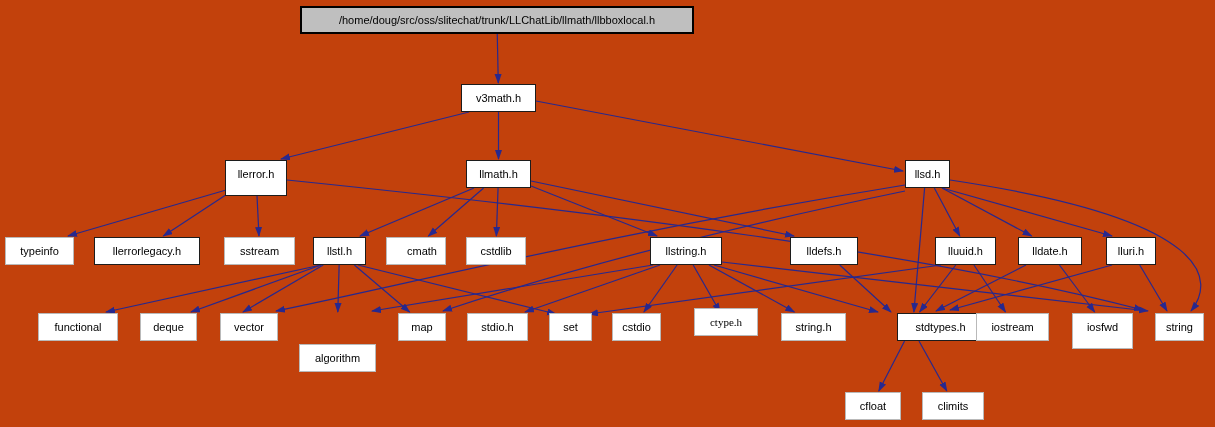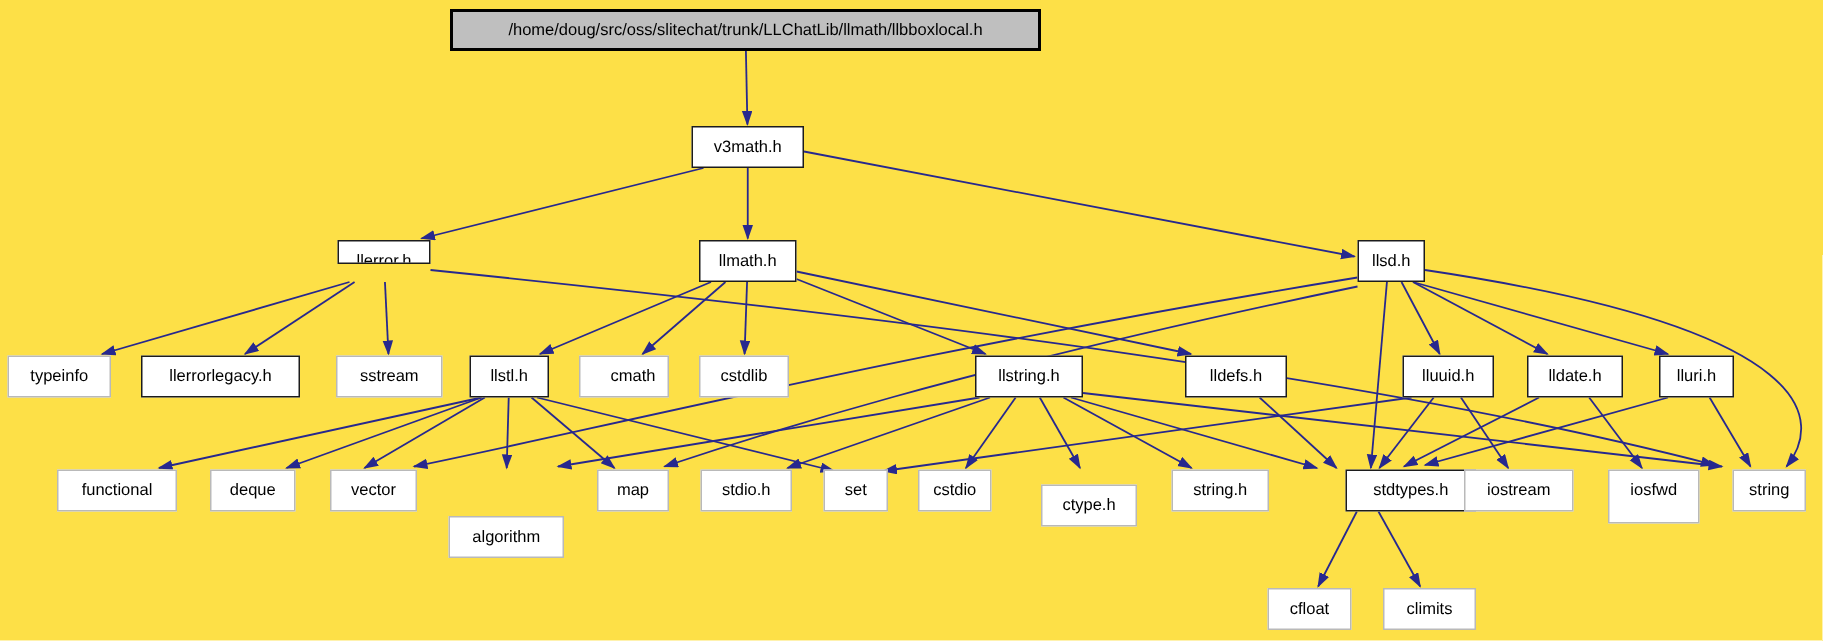--- a/index.html
+++ b/index.html
@@ -1,16 +1,16 @@
 <!DOCTYPE html>
 <html><head>
 <meta charset="utf-8">
 <style>
   html,body{margin:0;padding:0;background:#ffffff;}
-  #graph{position:relative;width:1215px;height:427px;background:#fde047;overflow:hidden;
+  #graph{position:relative;width:1215px;height:427px;background:#c2410c;overflow:hidden;
          font-family:"Liberation Sans",sans-serif;}
   #edges{position:absolute;left:0;top:0;z-index:0;}
   .node{position:absolute;z-index:1;box-sizing:border-box;background:#ffffff;
         border:1px solid #000;text-align:center;white-space:nowrap;overflow:hidden;
         font:11px/26px "Liberation Sans",sans-serif;color:#000;}
   .node.root{background:#bfbfbf;border:2px solid #000;line-height:24px;}
   .node.doc{border:1px solid #1c1c1c;}
   .node.ext{border:1px solid #b9b9b9;}
 </style>
 </head>
@@ -62,21 +62,21 @@
       <path d="M955.78,265 L919.6,312" fill="none" stroke="#27288e" stroke-width="1.2" marker-end="url(#arrow)"></path>
       <path d="M1059.45,265 L1094.625,312" fill="none" stroke="#27288e" stroke-width="1.2" marker-end="url(#arrow)"></path>
       <path d="M1026,265 L936,311" fill="none" stroke="#27288e" stroke-width="1.2" marker-end="url(#arrow)"></path>
       <path d="M1139.73,265 L1167,311" fill="none" stroke="#27288e" stroke-width="1.2" marker-end="url(#arrow)"></path>
       <path d="M1112,265 L950,310" fill="none" stroke="#27288e" stroke-width="1.2" marker-end="url(#arrow)"></path>
       <path d="M904.57,341 L878.775,391" fill="none" stroke="#27288e" stroke-width="1.2" marker-end="url(#arrow)"></path>
       <path d="M918.97,341 L946.775,391" fill="none" stroke="#27288e" stroke-width="1.2" marker-end="url(#arrow)"></path>
     </svg>
 <div class="node root" title="/home/doug/src/oss/slitechat/trunk/LLChatLib/llmath/llbboxlocal.h" style="left: 300px; top: 6px; width: 394px; height: 28px;">/home/doug/src/oss/slitechat/trunk/LLChatLib/llmath/llbboxlocal.h</div>
     <div class="node doc" title="v3math.h" style="left: 461px; top: 84px; width: 75px; height: 28px; border-color: rgb(28, 28, 28);">v3math.h</div>
-    <div class="node doc" title="llerror.h" style="left: 225px; top: 160px; width: 62px; height: 16px; border-color: rgb(28, 28, 28);">llerror.h</div>
+    <div class="node doc" title="llerror.h" style="left: 225px; top: 160px; width: 62px; height: 36px; border-color: rgb(28, 28, 28);">llerror.h</div>
     <div class="node doc" title="llmath.h" style="left: 466px; top: 160px; width: 65px; height: 28px; border-color: rgb(28, 28, 28);">llmath.h</div>
     <div class="node doc" title="llsd.h" style="left: 905px; top: 160px; width: 45px; height: 28px; border-color: rgb(28, 28, 28);">llsd.h</div>
     <div class="node ext" title="typeinfo" style="left: 5px; top: 237px; width: 69px; height: 28px; border-color: rgb(185, 185, 185);">typeinfo</div>
     <div class="node doc" title="llerrorlegacy.h" style="left: 94px; top: 237px; width: 106px; height: 28px; border-color: rgb(28, 28, 28);">llerrorlegacy.h</div>
     <div class="node ext" title="sstream" style="left: 224px; top: 237px; width: 71px; height: 28px; border-color: rgb(185, 185, 185);">sstream</div>
     <div class="node doc" title="llstl.h" style="left: 313px; top: 237px; width: 53px; height: 28px; border-color: rgb(28, 28, 28);">llstl.h</div>
     <div class="node ext" title="cmath" style="left: 386px; top: 237px; width: 60px; height: 28px; border-color: rgb(185, 185, 185); padding-left: 12px;">cmath</div>
     <div class="node ext" title="cstdlib" style="left: 466px; top: 237px; width: 60px; height: 28px; border-color: rgb(185, 185, 185);">cstdlib</div>
     <div class="node doc" title="llstring.h" style="left: 650px; top: 237px; width: 72px; height: 28px; border-color: rgb(28, 28, 28);">llstring.h</div>
     <div class="node doc" title="lldefs.h" style="left: 790px; top: 237px; width: 68px; height: 28px; border-color: rgb(28, 28, 28);">lldefs.h</div>
@@ -84,21 +84,21 @@
     <div class="node doc" title="lldate.h" style="left: 1018px; top: 237px; width: 64px; height: 28px; border-color: rgb(28, 28, 28);">lldate.h</div>
     <div class="node doc" title="lluri.h" style="left: 1106px; top: 237px; width: 50px; height: 28px; border-color: rgb(28, 28, 28);">lluri.h</div>
     <div class="node ext" title="functional" style="left: 38px; top: 313px; width: 80px; height: 28px; border-color: rgb(185, 185, 185);">functional</div>
     <div class="node ext" title="deque" style="left: 140px; top: 313px; width: 57px; height: 28px; border-color: rgb(185, 185, 185);">deque</div>
     <div class="node ext" title="vector" style="left: 220px; top: 313px; width: 58px; height: 28px; border-color: rgb(185, 185, 185);">vector</div>
     <div class="node ext" title="algorithm" style="left: 299px; top: 313px; width: 77px; height: 28px; border-color: rgb(185, 185, 185); margin-top: 31px;">algorithm</div>
     <div class="node ext" title="map" style="left: 398px; top: 313px; width: 48px; height: 28px; border-color: rgb(185, 185, 185);">map</div>
     <div class="node ext" title="stdio.h" style="left: 467px; top: 313px; width: 61px; height: 28px; border-color: rgb(185, 185, 185);">stdio.h</div>
     <div class="node ext" title="set" style="left: 549px; top: 313px; width: 43px; height: 28px; border-color: rgb(185, 185, 185);">set</div>
     <div class="node ext" title="cstdio" style="left: 612px; top: 313px; width: 49px; height: 28px; border-color: rgb(185, 185, 185);">cstdio</div>
-    <div class="node ext" title="ctype.h" style="left: 694px; top: 323px; width: 64px; height: 28px; border-color: rgb(185, 185, 185);">ctype.h</div>
+    <div class="node ext" title="ctype.h" style="left: 694px; top: 308px; width: 64px; height: 28px; border-color: rgb(185, 185, 185); font-family: Liberation Serif, serif;">ctype.h</div>
     <div class="node ext" title="string.h" style="left: 781px; top: 313px; width: 65px; height: 28px; border-color: rgb(185, 185, 185);">string.h</div>
     <div class="node doc" title="stdtypes.h" style="left: 897px; top: 313px; width: 87px; height: 28px; border-color: rgb(28, 28, 28);">stdtypes.h</div>
     <div class="node ext" title="iostream" style="left: 976px; top: 313px; width: 73px; height: 28px; border-color: rgb(185, 185, 185);">iostream</div>
     <div class="node ext" title="iosfwd" style="left: 1072px; top: 313px; width: 61px; height: 36px; border-color: rgb(185, 185, 185);">iosfwd</div>
     <div class="node ext" title="string" style="left: 1155px; top: 313px; width: 49px; height: 28px; border-color: rgb(185, 185, 185);">string</div>
     <div class="node ext" title="cfloat" style="left: 845px; top: 392px; width: 56px; height: 28px; border-color: rgb(185, 185, 185);">cfloat</div>
     <div class="node ext" title="climits" style="left: 922px; top: 392px; width: 62px; height: 28px; border-color: rgb(185, 185, 185);">climits</div>
   </div>
 
 </body></html>

